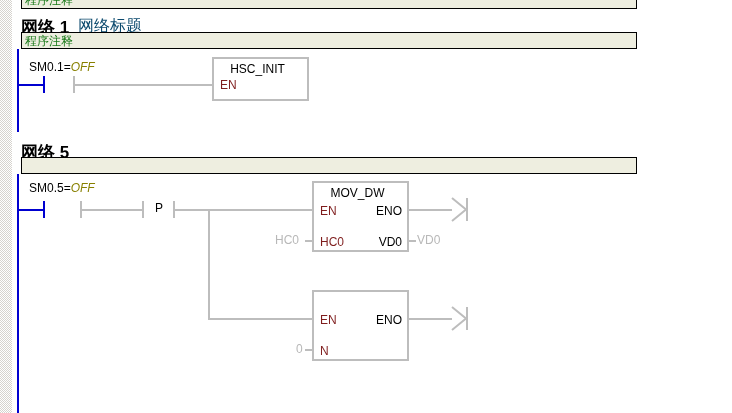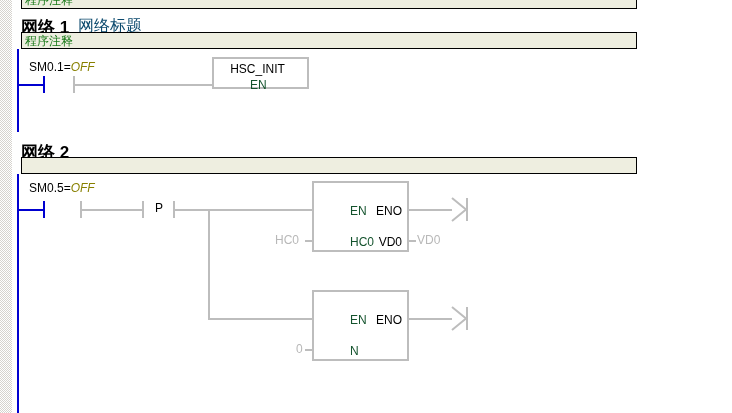--- a/index.html
+++ b/index.html
@@ -140,23 +140,22 @@
     right: 6px;
     text-align: center;
     font-size: 12px;
     color: #000000;
     white-space: nowrap;
   }
   .fb-pin-l {
     position: absolute;
     left: 6px;
     font-size: 12px;
-    color: #14532d;
-    white-space: nowrap;
-    margin-left: 30px;
+    color: #7f1d1d;
+    white-space: nowrap;
   }
   .fb-pin-r {
     position: absolute;
     right: 5px;
     font-size: 12px;
     color: #000000;
     white-space: nowrap;
   }
   .operand {
     position: absolute;
@@ -195,26 +194,26 @@
   <div class="rail" style="top:49px; height:83px;"></div>
 
   <div class="contact-label" style="left:29px; top:60px;">
     <span>SM0.1</span><span>=</span><span class="state">OFF</span>
   </div>
   <div class="wire-h blue" style="left:17px; top:84px; width:28px;"></div>
   <div class="contact-leg blue" style="left:43px; top:76px;"></div>
   <div class="contact-leg" style="left:73px; top:76px;"></div>
   <div class="wire-h" style="left:73px; top:84px; width:140px;"></div>
 
-  <div class="fb" style="left:212px; top:57px; width:97px; height:32px;">
+  <div class="fb" style="left:212px; top:57px; width:97px; height:44px;">
     <div class="fb-title">HSC_INIT</div>
     <div class="fb-pin-l" style="top:19px;">EN</div>
   </div>
 
-  <div class="nw-label" style="left:21px; top:141px;">网络 2</div>
+  <div class="nw-label" style="left:21px; top:141px;">网络 5</div>
   <div class="nw-title" style="left:78px; top:141px;"></div>
 
   <div class="cmt-box" style="left:21px; top:157px; width:616px; height:17px;"></div>
   <div class="cmt-text" style="left:25px; top:158px;"></div>
 
   <div class="rail" style="top:174px; height:239px;"></div>
 
   <div class="contact-label" style="left:29px; top:181px;">
     <span>SM0.5</span><span>=</span><span class="state">OFF</span>
   </div>
@@ -225,20 +224,21 @@
 
   <div class="contact-leg" style="left:142px; top:201px;"></div>
   <div class="p-letter" style="left:155px; top:201px;">P</div>
   <div class="contact-leg" style="left:173px; top:201px;"></div>
 
   <div class="wire-h" style="left:173px; top:209px; width:140px;"></div>
   <div class="wire-v" style="left:208px; top:209px; height:111px;"></div>
   <div class="wire-h" style="left:208px; top:318px; width:105px;"></div>
 
   <div class="fb" style="left:312px; top:181px; width:97px; height:71px;">
+    <div class="fb-title">MOV_DW</div>
     <div class="fb-pin-l" style="top:21px;">EN</div>
     <div class="fb-pin-r" style="top:21px;">ENO</div>
     <div class="fb-pin-l" style="top:52px;">HC0</div>
     <div class="fb-pin-r" style="top:52px;">VD0</div>
   </div>
   <div class="stub" style="left:305px; top:240px;"></div>
   <div class="operand" style="left:275px; top:233px;">HC0</div>
   <div class="stub" style="left:409px; top:240px;"></div>
   <div class="operand" style="left:417px; top:233px;">VD0</div>
   <div class="wire-h" style="left:409px; top:209px; width:43px;"></div>

